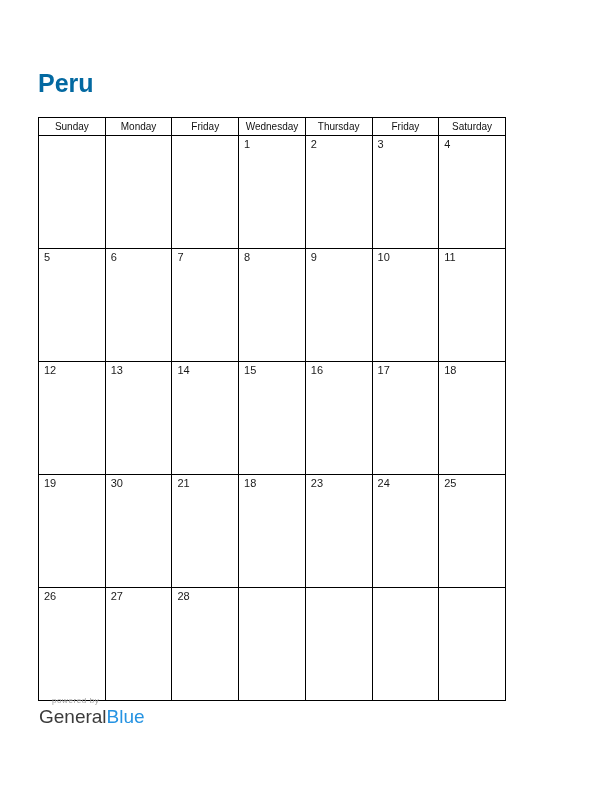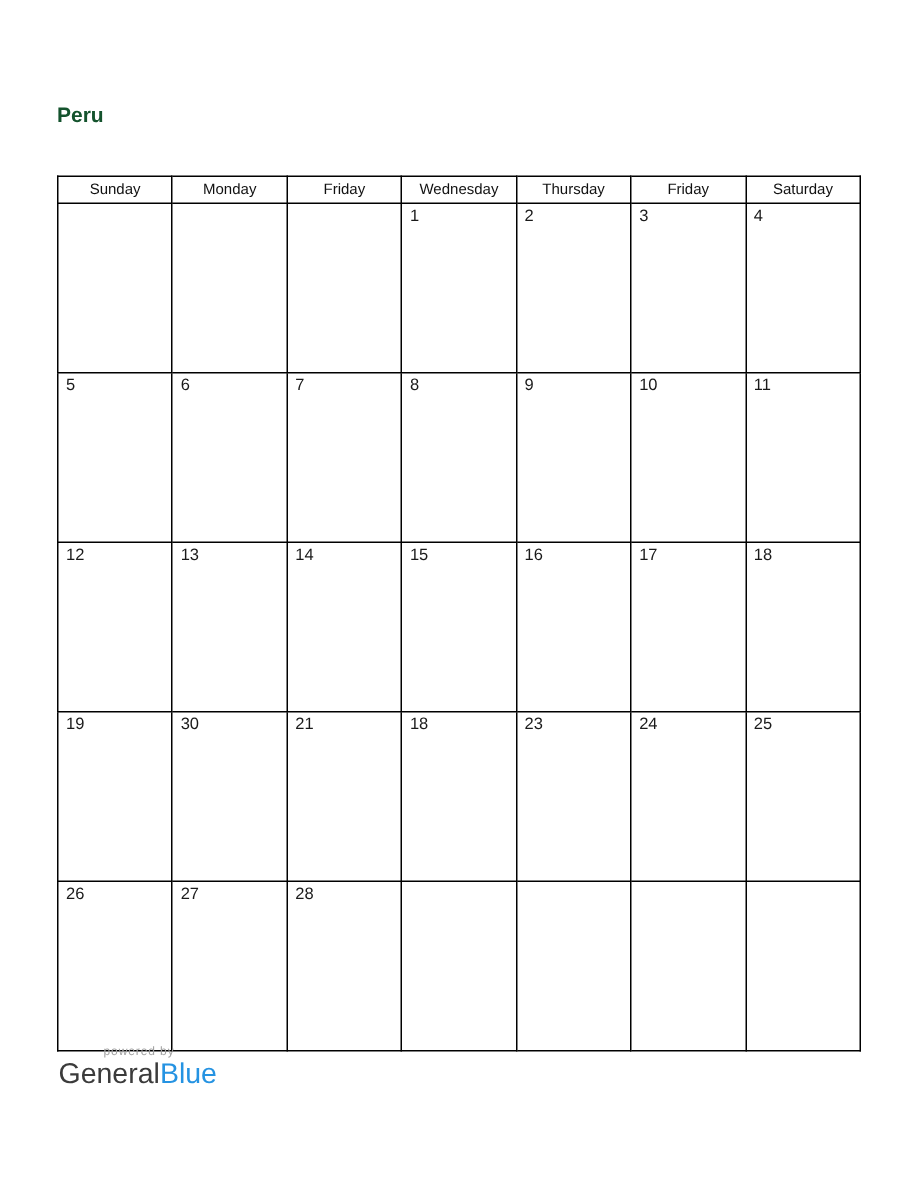--- a/index.html
+++ b/index.html
@@ -18,30 +18,30 @@
   .header {
     position: absolute;
     top: 68px;
     left: 38px;
     right: 38px;
     display: flex;
     justify-content: space-between;
     align-items: baseline;
   }
   .country-title, .month-title {
-    font-size: 14px;
+    font-size: 25px;
     font-weight: bold;
-    color: #14532d;
+    color: #0369a1;
     line-height: 1.2;
   }
   table.calendar {
     position: absolute;
     top: 117px;
     left: 38px;
-    width: 536px;
+    width: 468px;
     border-collapse: collapse;
     table-layout: fixed;
   }
   table.calendar th {
     border: 1px solid #000000;
     height: 17px;
     padding: 0;
     font-size: 10px;
     font-weight: normal;
     color: #111111;
@@ -59,21 +59,21 @@
   }
   .footer {
     position: absolute;
     left: 39px;
     top: 697px;
   }
   .powered-by {
     font-size: 8px;
     color: #a0a0a0;
     letter-spacing: 0.6px;
-    margin-left: 30px;
+    margin-left: 13px;
     line-height: 1;
   }
   .brand {
     font-size: 19px;
     line-height: 1.1;
     margin-top: 2px;
     color: #3b3b3b;
   }
   .brand .brand-blue {
     color: #2593e2;

